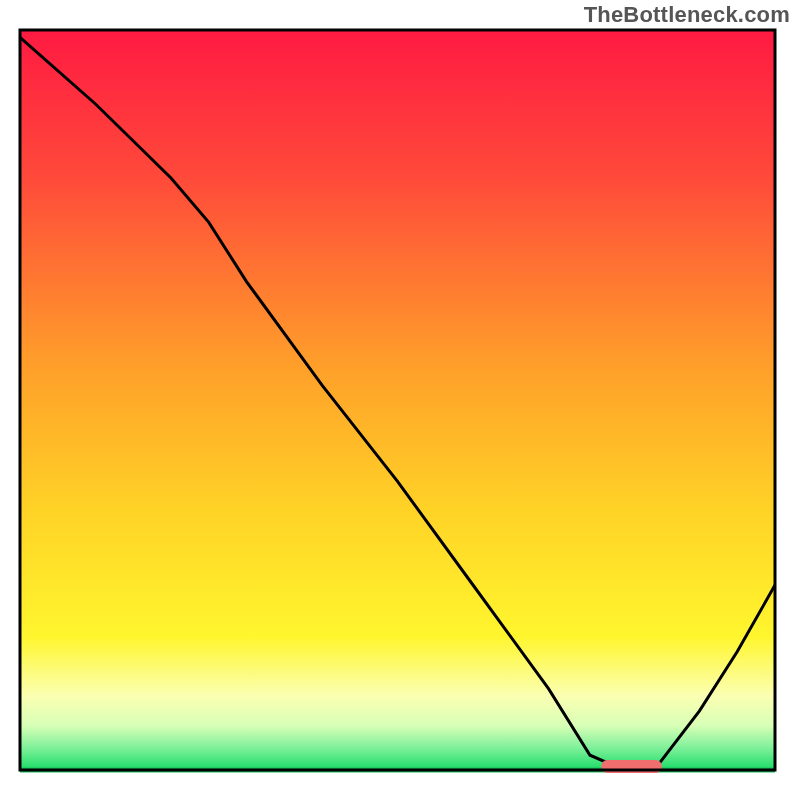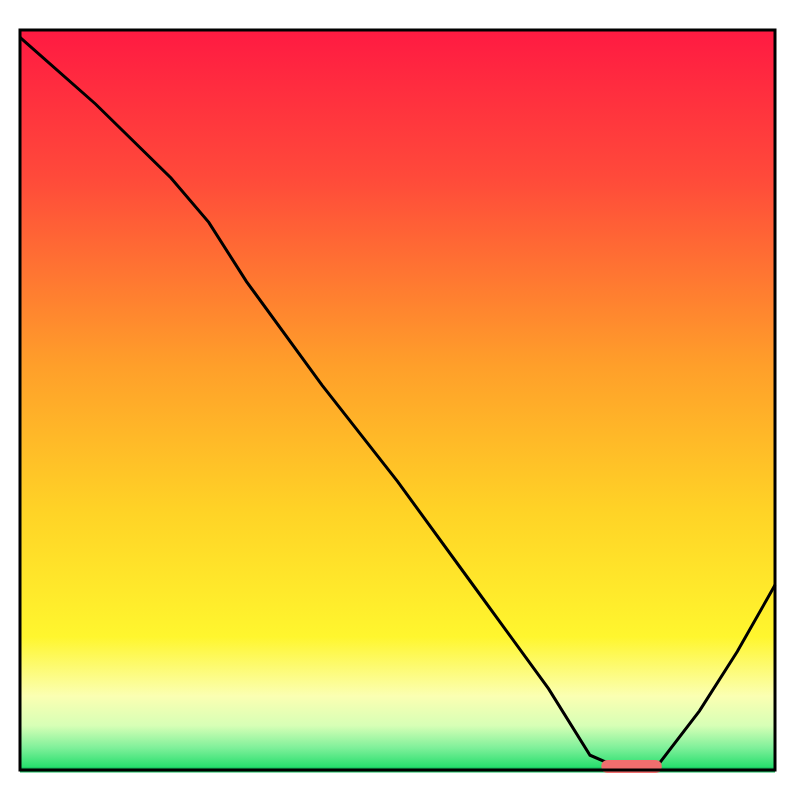--- a/index.html
+++ b/index.html
@@ -27,20 +27,21 @@
     font-weight: 600;
     color: #555;
     letter-spacing: 0.2px;
   }
 </style>
 </head>
 <body>
 
 <div class="stage">
 
+  <div class="brand">TheBottleneck.com</div>
 
   <svg id="chart-svg" width="800" height="800">
     <defs>
       <linearGradient id="bg-grad" x1="0" y1="0" x2="0" y2="1">
           <stop offset="0%" stop-color="#ff1a42"></stop>
           <stop offset="20%" stop-color="#ff4a3a"></stop>
           <stop offset="45%" stop-color="#ff9e2a"></stop>
           <stop offset="65%" stop-color="#ffd326"></stop>
           <stop offset="82%" stop-color="#fff62e"></stop>
           <stop offset="90%" stop-color="#fbffb2"></stop>

